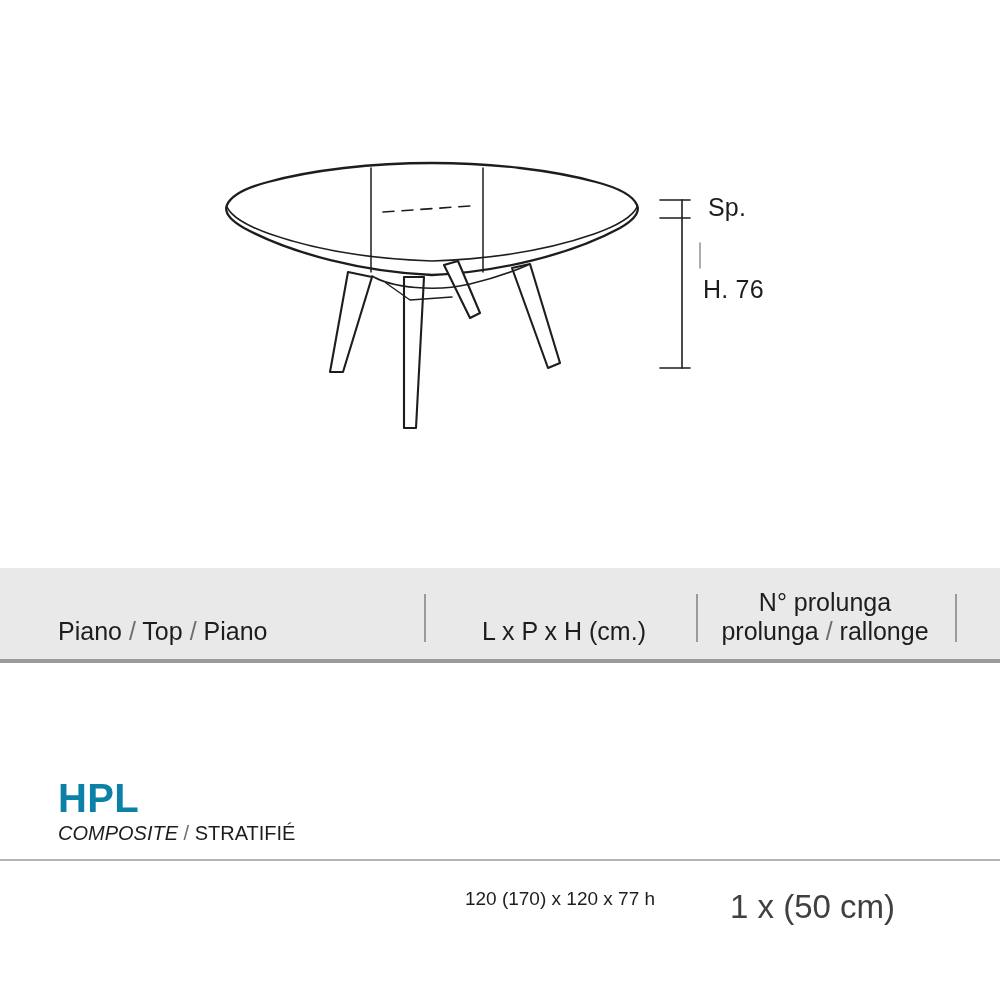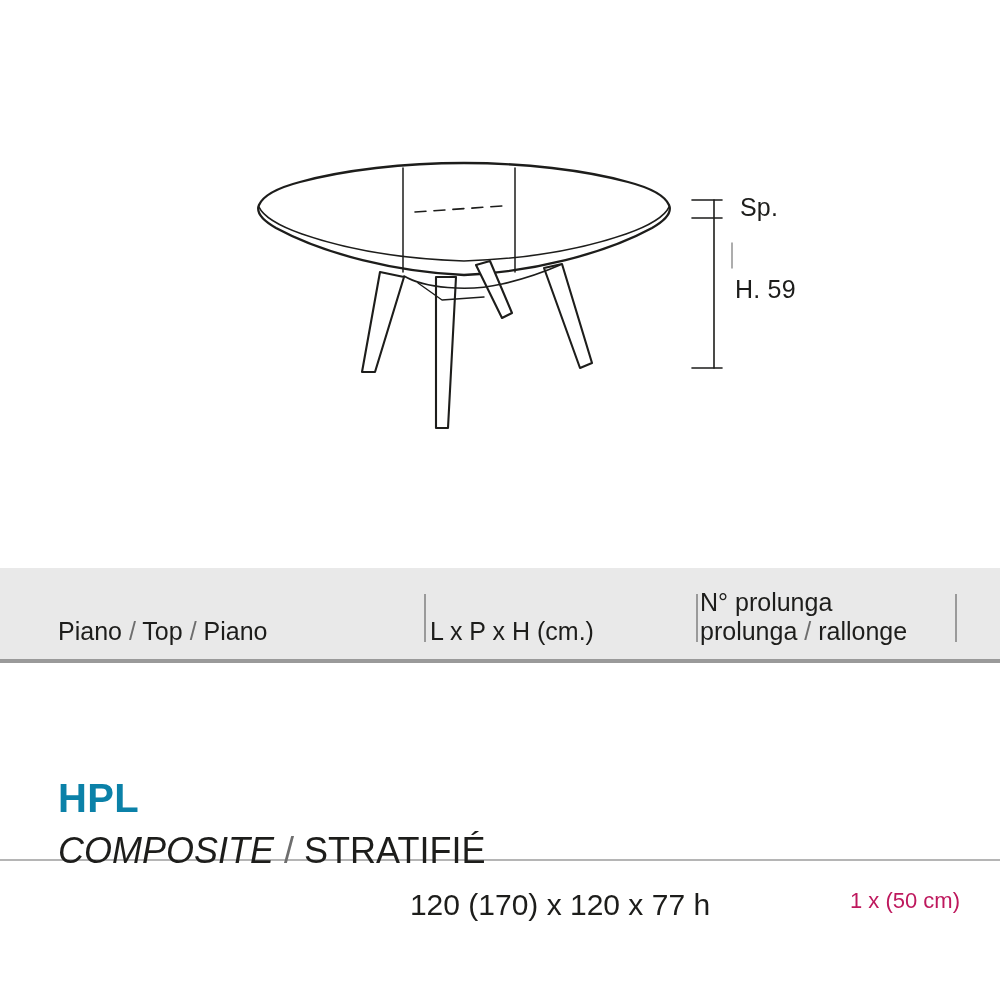--- a/index.html
+++ b/index.html
@@ -17,21 +17,20 @@
     overflow: hidden;
   }
 
   
   .drawing-area {
     position: absolute;
     left: 0;
     top: 0;
     width: 821px;
     height: 560px;
-    margin-left: 32px;
   }
   .drawing-svg {
     position: absolute;
     left: 0;
     top: 0;
   }
   .dim-label {
     position: absolute;
     font-size: 25px;
     color: #1d1d1b;
@@ -60,22 +59,22 @@
   }
   .hcol {
     position: absolute;
     bottom: 13px;
     font-size: 25px;
     line-height: 1.16;
     color: #1d1d1b;
     white-space: nowrap;
   }
   .hcol-piano { left: 58px; }
-  .hcol-lxp   { left: 430px; width: 268px; text-align: left; }
-  .hcol-prol  { left: 700px; width: 250px; text-align: left; }
+  .hcol-lxp   { left: 430px; width: 268px; text-align: center; }
+  .hcol-prol  { left: 700px; width: 250px; text-align: center; }
   .it { }
   .sep { color: #6e6e6e; }
   .vrule {
     position: absolute;
     width: 2px;
     background: #9a9a9a;
     bottom: 17px;
     height: 48px;
   }
   .vrule-1 { left: 424px; }
@@ -105,44 +104,44 @@
     width: 380px;
   }
   .mat-line1, .mat-line2 {
     color: #0b81a8;
     font-weight: bold;
     font-size: 40px;
     line-height: 0.98;
     letter-spacing: 0.3px;
   }
   .mat-line3 {
-    font-size: 36px;
-    color: #1d1d1b;
-    margin-top: 12px;
+    font-size: 20px;
+    color: #1d1d1b;
+    margin-top: 4px;
     white-space: nowrap;
   }
   .mat-line3 .it { font-style: italic; }
   .dims-cell {
     position: absolute;
     left: 400px;
     top: 225px;
     width: 320px;
     text-align: center;
-    font-size: 30px;
+    font-size: 19px;
     color: #1d1d1b;
     white-space: nowrap;
   }
   .ext-cell {
     position: absolute;
     left: 730px;
     top: 225px;
     width: 230px;
-    text-align: right;
-    font-size: 22px;
-    color: #be185d;
+    text-align: left;
+    font-size: 33px;
+    color: #404040;
     white-space: nowrap;
   }
 </style>
 </head>
 <body>
 
 <div class="drawing-area">
   <svg class="drawing-svg" width="1000" height="560" viewBox="0 0 1000 560">
     <g fill="none" stroke="#1d1d1b" stroke-width="2.1" stroke-linejoin="round" stroke-linecap="round">
 
@@ -180,21 +179,21 @@
 
       <path d="M660 200 L 690 200" stroke="#1d1d1b" stroke-width="1.6"></path>
       <path d="M660 218 L 690 218" stroke="#1d1d1b" stroke-width="1.6"></path>
       <path d="M660 368 L 690 368" stroke="#1d1d1b" stroke-width="1.6"></path>
       <path d="M682 200 L 682 368" stroke="#1d1d1b" stroke-width="1.6"></path>
       <path d="M700 243 L 700 268" stroke="#8a8a8a" stroke-width="1.4"></path>
     </g>
   </svg>
 
   <div class="dim-label dim-sp">Sp.</div>
-  <div class="dim-label dim-h76">H. 59</div>
+  <div class="dim-label dim-h76">H. 76</div>
 </div>
 
 <div class="header-band">
   <div class="header-cols">
     <div class="hcol hcol-piano">
       <span>Piano</span>
       <span class="sep">/</span>
       <span class="it">Top</span>
       <span class="sep">/</span>
       <span>Piano</span>

